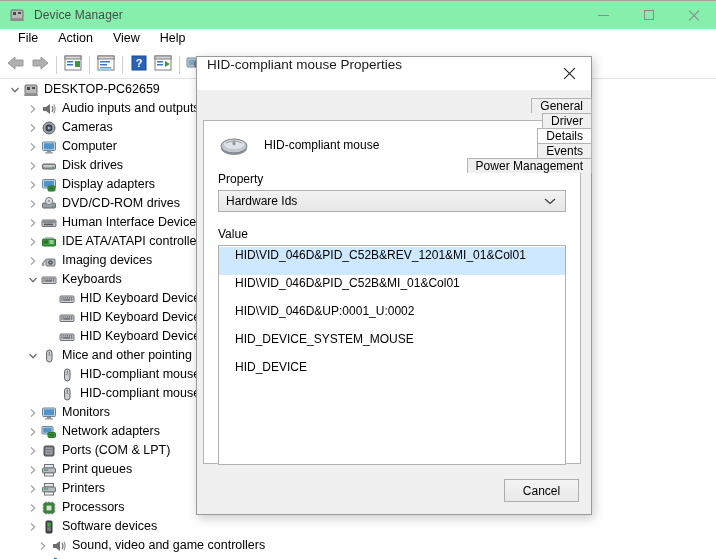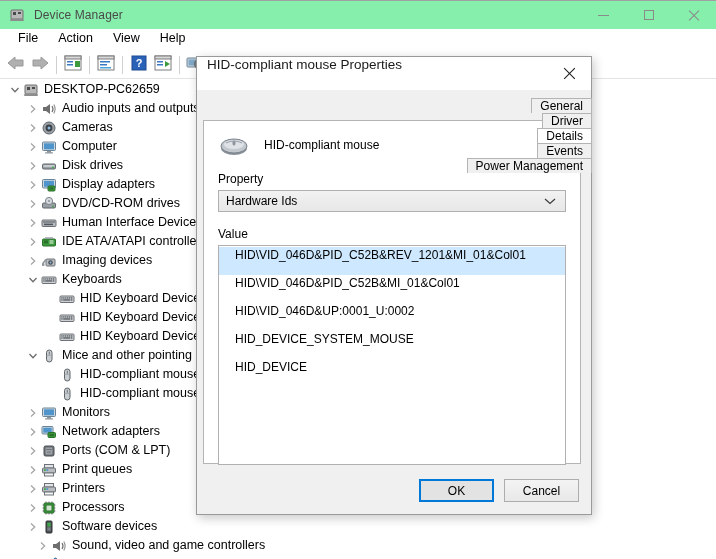--- a/index.html
+++ b/index.html
@@ -896,17 +896,16 @@
     <div id="value-list">
         <div class="lb-item selected">HID\VID_046D&amp;PID_C52B&amp;REV_1201&amp;MI_01&amp;Col01</div>
         <div class="lb-item">HID\VID_046D&amp;PID_C52B&amp;MI_01&amp;Col01</div>
         <div class="lb-item">HID\VID_046D&amp;UP:0001_U:0002</div>
         <div class="lb-item">HID_DEVICE_SYSTEM_MOUSE</div>
         <div class="lb-item">HID_DEVICE</div>
       </div>
   </div>
 
   <div id="dlg-buttons">
-    <div class="dlg-btn default">OK</div>
     <div class="dlg-btn">Cancel</div>
   </div>
 
 </div>
 
 </body></html>

